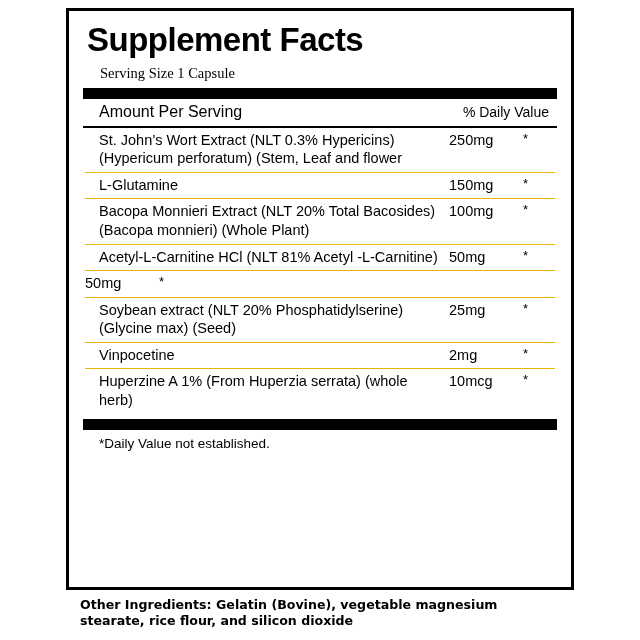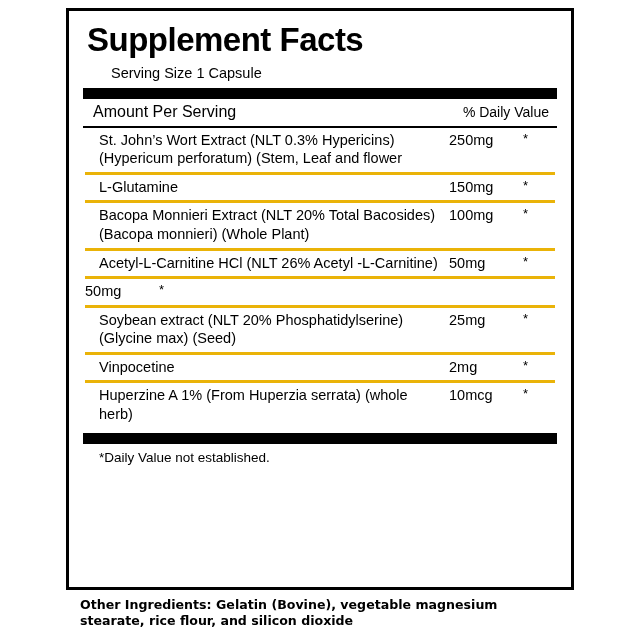--- a/index.html
+++ b/index.html
@@ -33,55 +33,56 @@
   .title {
     font-size: 33px;
     font-weight: bold;
     letter-spacing: -0.5px;
     line-height: 1.05;
     margin: 2px 0 6px 4px;
   }
   .serving-line {
     font-size: 14.5px;
     line-height: 1.25;
-    margin-left: 28px;
+    margin-left: 17px;
+    font-family: Liberation Serif, serif;
   }
   .rule-thick {
     height: 11px;
     background: #000;
     margin: 6px 0 0 0;
   }
   .rule-med {
     height: 2px;
     background: #000;
   }
   .hdr-row {
     display: flex;
     align-items: baseline;
     padding: 4px 0 5px 0;
     margin: 0 2px;
   }
   .hdr-amount {
     font-size: 16px;
-    margin-left: 8px;
+    margin-left: 14px;
     flex: 1 1 auto;
   }
   .hdr-dv {
     font-size: 14px;
     text-align: right;
     padding-right: 6px;
   }
   .rows {
     margin: 0 2px;
   }
   .row {
     display: flex;
     align-items: flex-start;
     padding: 3px 0 4px 0;
-    border-bottom: 3px solid #eab308;
+    border-bottom: 1px solid #eab308;
   }
   .row:last-child {
     border-bottom: none;
   }
   .nutrient {
     flex: 1 1 auto;
     font-size: 14.5px;
     line-height: 1.28;
     padding-left: 14px;
     padding-right: 4px;
@@ -151,21 +152,21 @@
         <span class="dv">*</span>
       </div>
 
       <div class="row">
         <span class="nutrient">Bacopa Monnieri Extract (NLT 20% Total Bacosides) (Bacopa monnieri) (Whole Plant)</span>
         <span class="amount">100mg</span>
         <span class="dv">*</span>
       </div>
 
       <div class="row">
-        <span class="nutrient">Acetyl-L-Carnitine HCl (NLT 26% Acetyl -L-Carnitine)</span>
+        <span class="nutrient">Acetyl-L-Carnitine HCl (NLT 81% Acetyl -L-Carnitine)</span>
         <span class="amount">50mg</span>
         <span class="dv">*</span>
       </div>
 
       <div class="row">
         <span class="amount">50mg</span>
         <span class="dv">*</span>
       </div>
 
       <div class="row">

